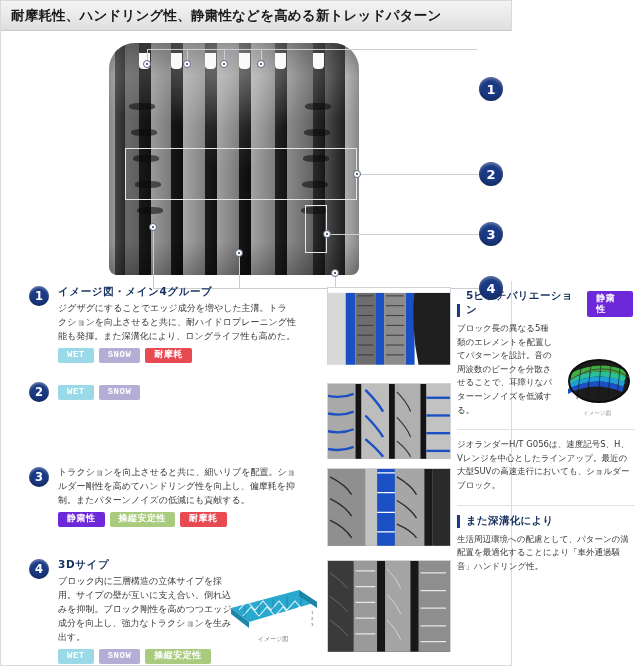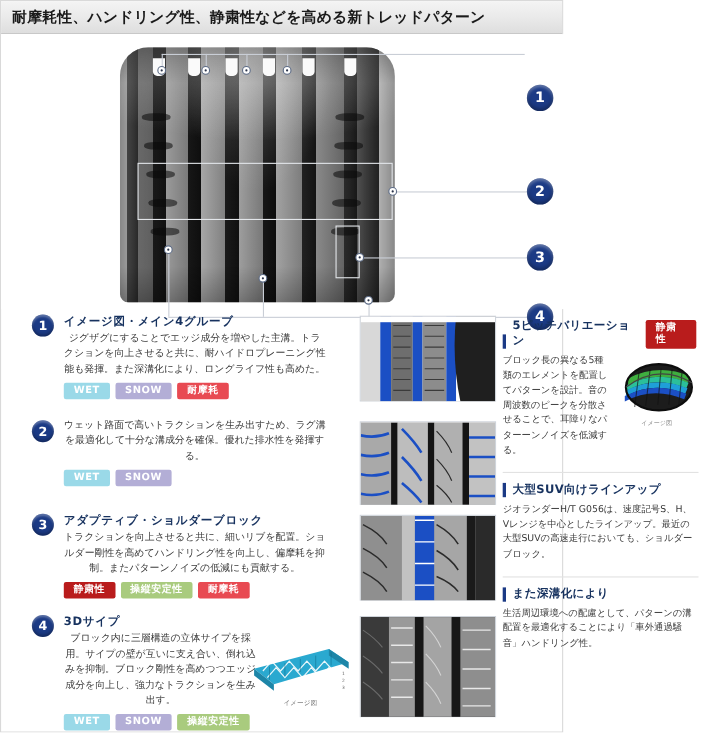--- a/index.html
+++ b/index.html
@@ -83,50 +83,50 @@
 
   .feature{display:flex;padding:4px 0 2px 28px;position:relative;box-sizing:border-box;}
   .f-badge{
     width:20px;height:20px;border-radius:50%;background:#1b3a85;color:#fff;
     font-size:11.5px;font-weight:bold;display:flex;align-items:center;justify-content:center;
     flex:0 0 20px;margin-top:1px;
     box-shadow:inset 0 -2px 3px rgba(0,0,0,0.3), inset 0 2px 2px rgba(255,255,255,0.3);
   }
   .f-body{margin-left:9px;width:238px;}
   .f-title{font-size:10.5px;font-weight:bold;color:#17325f;letter-spacing:0.6px;margin-bottom:3px;}
-  .f-desc{font-size:9px;line-height:1.55;color:#3a3a3a;text-align:center;}
-  .f-tags{margin-top:4px;display:flex;gap:5px;align-items:flex-end;}
+  .f-desc{font-size:9px;line-height:1.55;color:#3a3a3a;}
+  .f-tags{margin-top:4px;display:flex;gap:5px;align-items:flex-end;font-family:Liberation Mono, monospace;}
   .tag{
     font-size:9px;font-weight:bold;color:#ffffff;
     padding:2px 9px;border-radius:2px;letter-spacing:0.5px;
     display:inline-block;line-height:1.25;
   }
   .tag-wet{background:#9ad9e8;}
   .tag-snow{background:#b3aed6;}
   .tag-wear{background:#e84a52;}
-  .tag-quiet{background:#b91c1c;}
+  .tag-quiet{background:#6d28d9;}
   .tag-handling{background:#a9cb7e;}
 
   .f-thumb{
     position:absolute;right:0;top:6px;width:124px;
     border:1px solid #cfd4da;box-sizing:border-box;
   }
   .tread{width:100%;display:block;}
 
   
   .sipe-wrap{position:absolute;right:128px;top:28px;width:100px;text-align:center;}
   .sipe-cap{font-size:6px;color:#7a7a7a;margin-top:1px;}
 
   
   .panel{padding:0 8px 10px 6px;}
   .p-head{display:flex;align-items:flex-end;gap:6px;margin-bottom:5px;}
   .p-bar{width:3px;height:13px;background:#1b3a85;flex:0 0 3px;}
   .p-title{font-size:10.5px;font-weight:bold;color:#17325f;letter-spacing:0.3px;}
   .p-desc{font-size:8.5px;line-height:1.6;color:#3a3a3a;}
-  .p-row{display:flex;gap:6px;align-items:flex-start;}
+  .p-row{display:flex;gap:6px;align-items:flex-end;}
   .p-img{width:72px;flex:0 0 72px;text-align:center;}
   .p-cap{font-size:5.5px;color:#8a8a8a;margin-top:1px;}
   .divider{height:1px;background:#e2e2e2;margin:2px 6px 8px 6px;}
 </style>
 </head>
 <body>
 
 <div class="page">
 
   <div class="header">
@@ -218,21 +218,20 @@
               <path d="M59 8 h18 M59 18 h18 M59 28 h18 M59 38 h18 M59 48 h18 M59 58 h18 M59 68 h18"></path>
             </g>
             <rect x="0" y="0" width="124" height="5" fill="#ffffff"></rect>
           </svg>
         </div>
       </div>
 
       <div class="feature" style="height:85px;">
         <div class="f-badge">2</div>
         <div class="f-body">
-          <div class="f-desc">ウェット路面で高いトラクションを生み出すため、ラグ溝を最適化して十分な溝成分を確保。優れた排水性を発揮する。</div>
           <div class="f-tags">
             <span class="tag tag-wet">WET</span>
             <span class="tag tag-snow">SNOW</span>
           </div>
         </div>
         <div class="f-thumb" style="height:76px;">
           <svg class="tread" viewBox="0 0 124 76" preserveAspectRatio="none">
             <rect width="124" height="76" fill="#b4b4b4"></rect>
             <rect x="0" y="0" width="28" height="76" fill="#a9a9a9"></rect>
             <rect x="28" y="0" width="6" height="76" fill="#141414"></rect>
@@ -259,21 +258,20 @@
                 <path d="M70 34 q10 10 14 20"></path>
               <path d="M70 58 q10 8 14 16"></path>
             </g>
           </svg>
         </div>
       </div>
 
       <div class="feature" style="height:92px;">
         <div class="f-badge">3</div>
         <div class="f-body">
-          <div class="f-title">アダプティブ・ショルダーブロック</div>
           <div class="f-desc">トラクションを向上させると共に、細いリブを配置。ショルダー剛性を高めてハンドリング性を向上し、偏摩耗を抑制。またパターンノイズの低減にも貢献する。</div>
           <div class="f-tags">
             <span class="tag tag-quiet">静粛性</span>
             <span class="tag tag-handling">操縦安定性</span>
             <span class="tag tag-wear">耐摩耗</span>
           </div>
         </div>
         <div class="f-thumb" style="height:78px;">
           <svg class="tread" viewBox="0 0 124 78" preserveAspectRatio="none">
             <rect width="124" height="78" fill="#9e9e9e"></rect>
@@ -381,24 +379,20 @@
               <path d="M8 30 q30 -22 60 -4" fill="none" stroke="#444" stroke-width="1"></path>
             </svg>
             <div class="p-cap">イメージ図</div>
           </div>
         </div>
       </div>
 
       <div class="divider"></div>
 
       <div class="panel">
-        <div class="p-head">
-          <div class="p-bar"></div>
-          <div class="p-title">大型SUV向けラインアップ</div>
-        </div>
         <div class="p-desc">ジオランダーH/T G056は、速度記号S、H、Vレンジを中心としたラインアップ。最近の大型SUVの高速走行においても、ショルダーブロック。</div>
       </div>
 
       <div class="divider"></div>
 
       <div class="panel">
         <div class="p-head">
           <div class="p-bar"></div>
           <div class="p-title">また深溝化により</div>
         </div>

